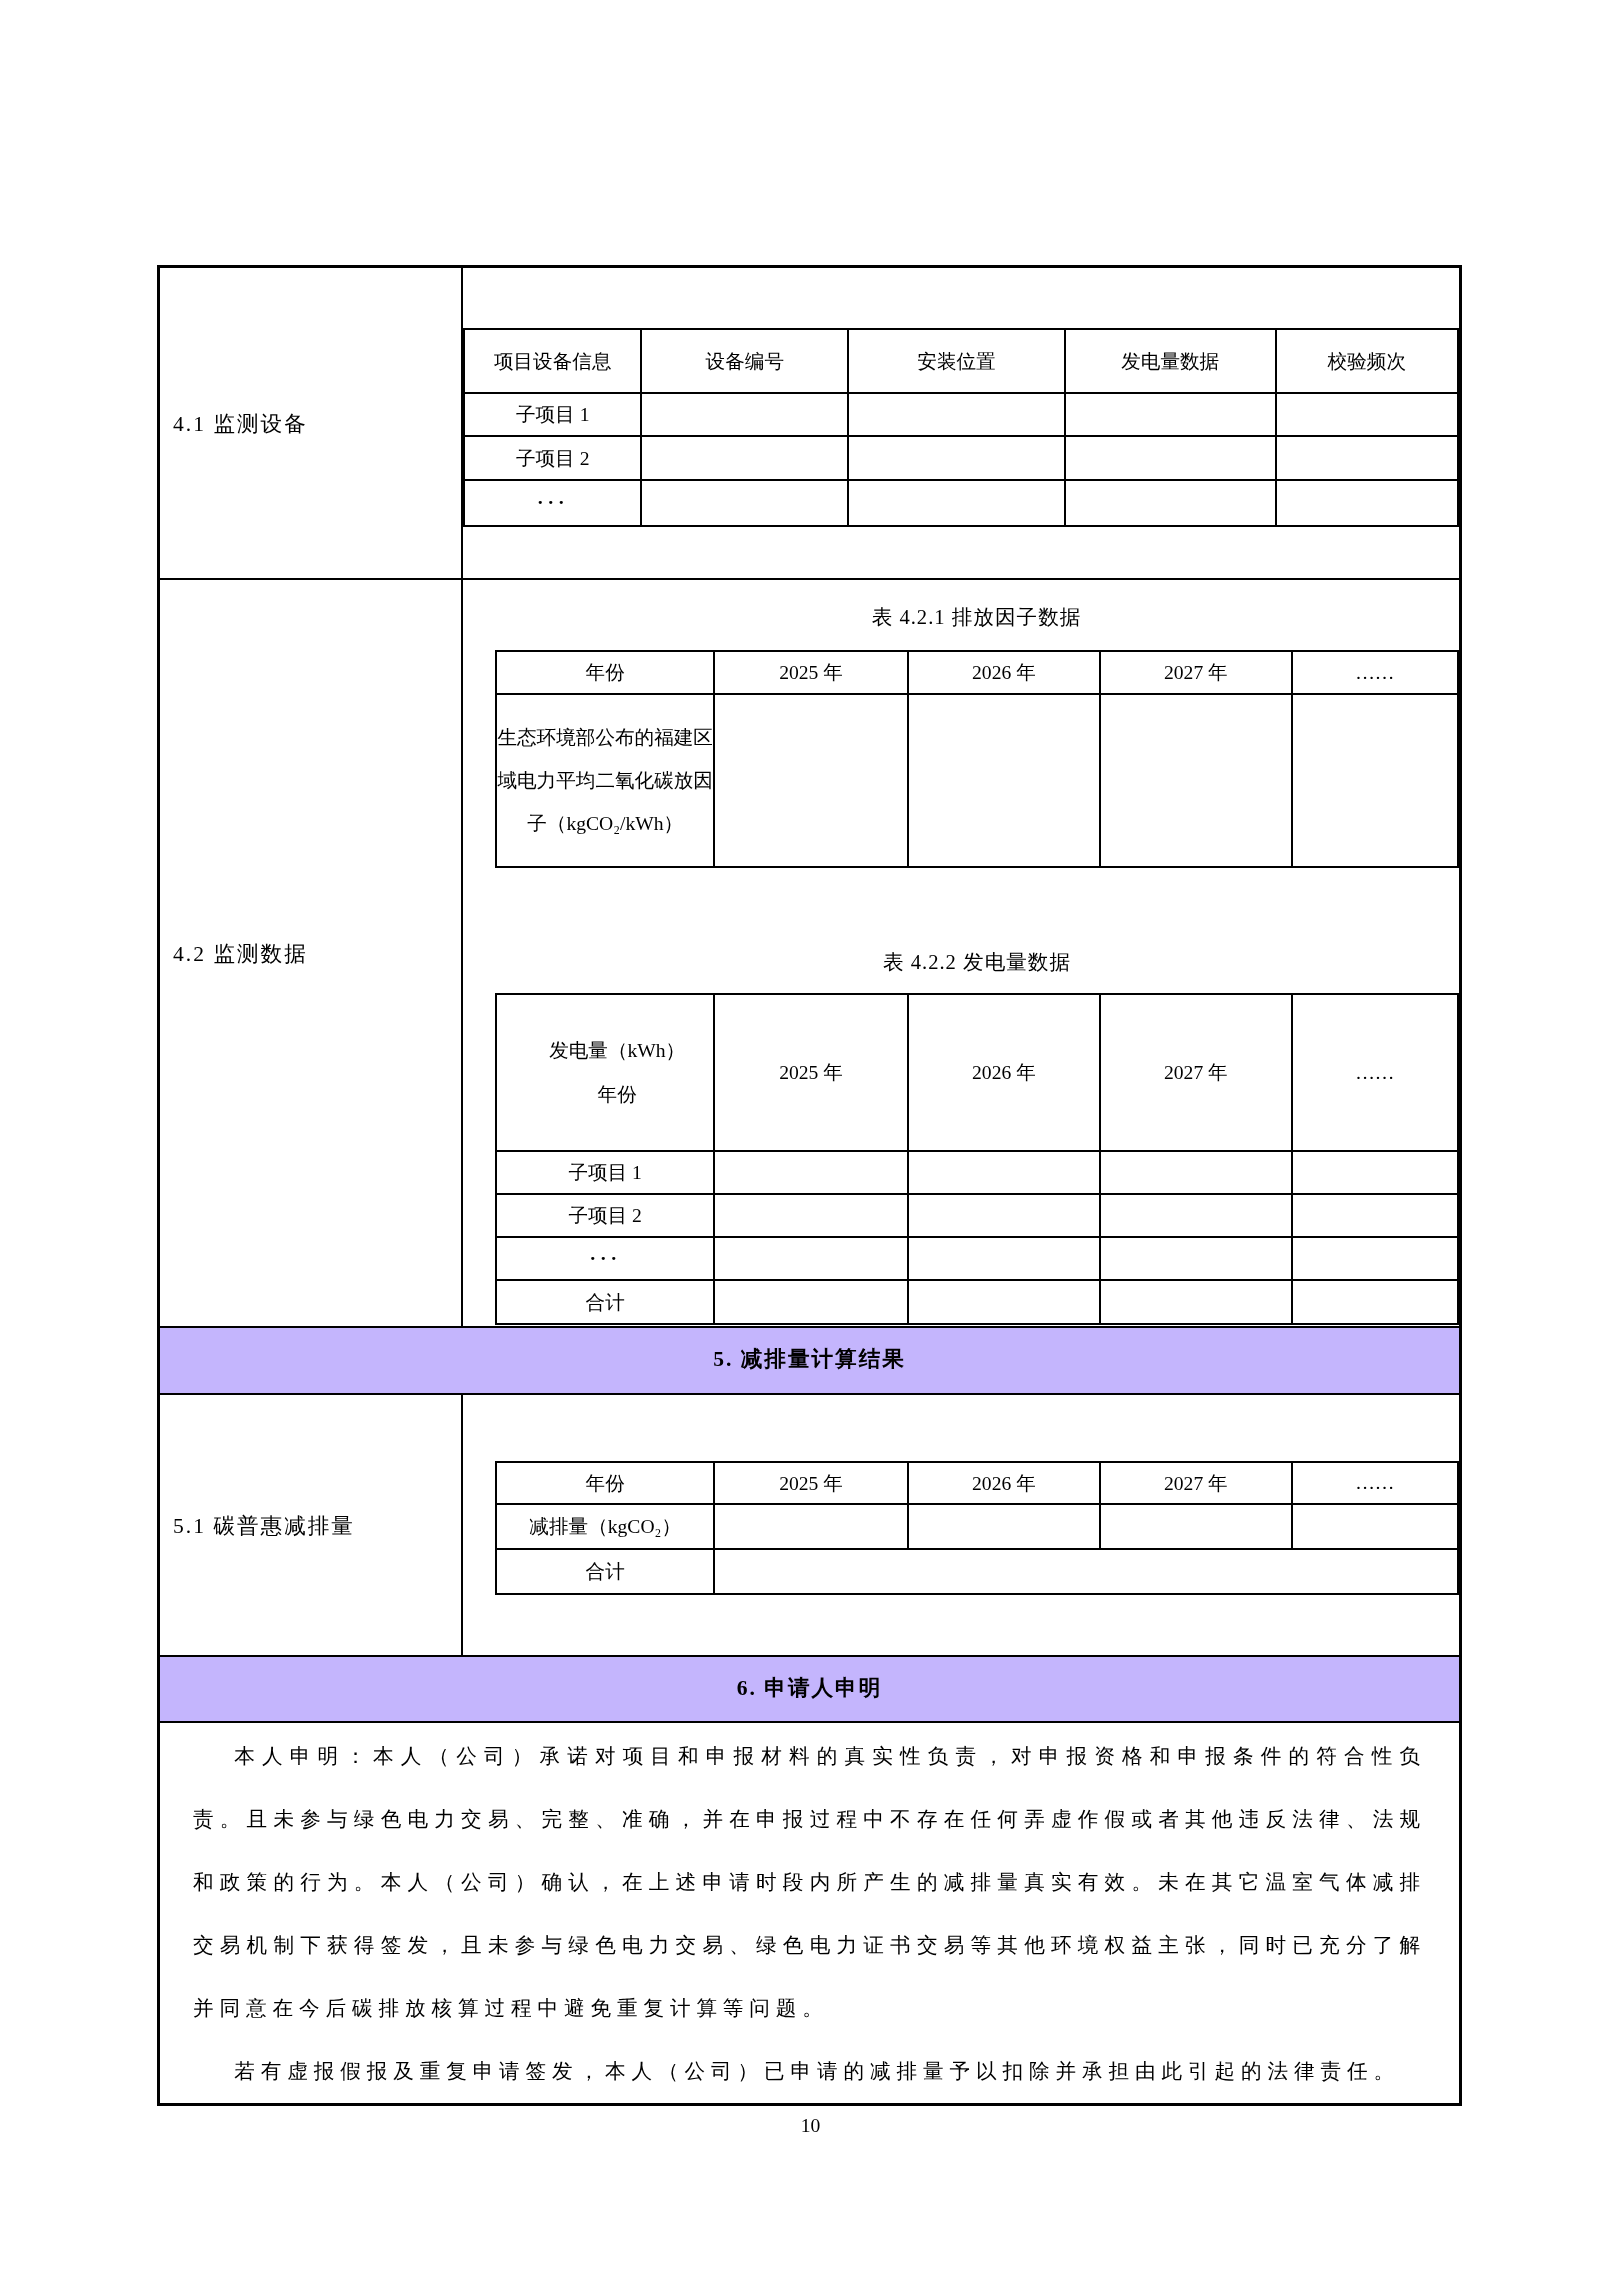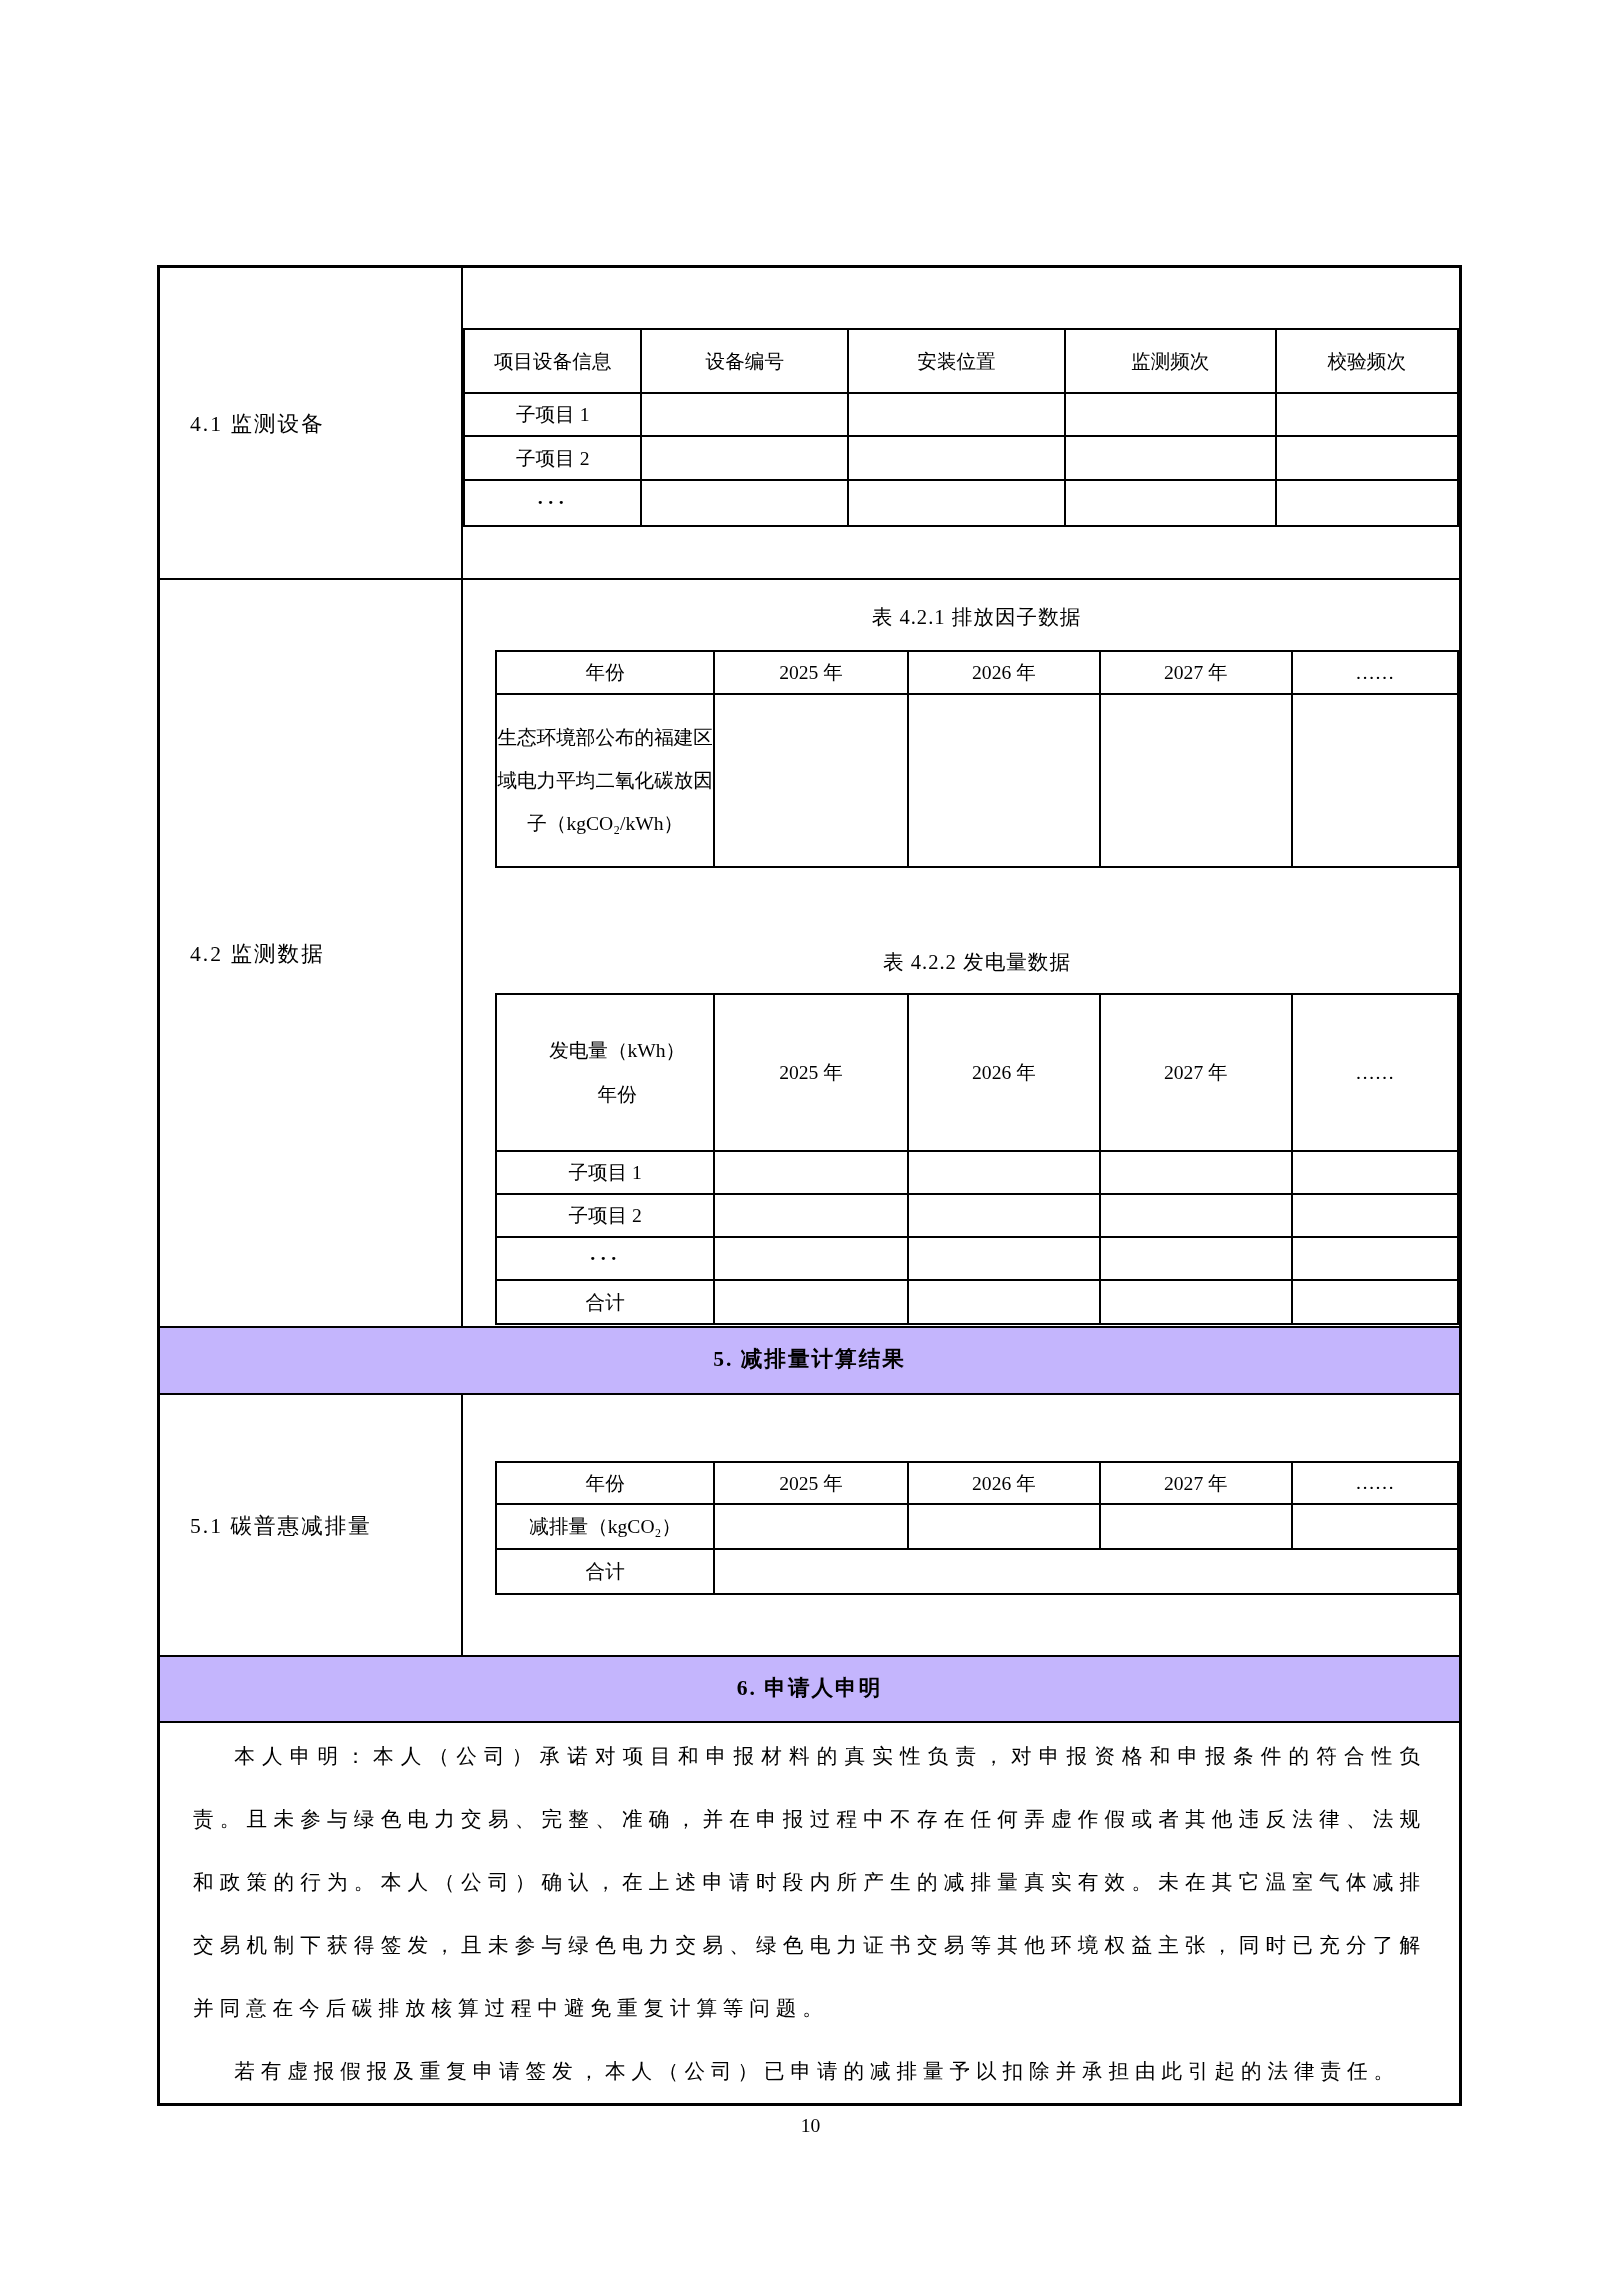--- a/index.html
+++ b/index.html
@@ -8,21 +8,21 @@
     font-family:"Liberation Serif","DejaVu Serif",serif;color:#000;
   }
   .outer{
     position:absolute;left:157px;top:265px;width:1305px;height:1841px;
     border:3.9px solid #000;box-sizing:border-box;
   }
   .row{position:relative;box-sizing:border-box;border-bottom:2.9px solid #000;display:flex;}
   .row.last{border-bottom:none;}
   .label-col{
     width:303px;box-sizing:border-box;border-right:2.9px solid #000;
-    display:flex;align-items:center;padding-left:30px;
+    display:flex;align-items:center;padding-left:13px;
     font-size:21.6px;letter-spacing:2px;flex-shrink:0;
   }
   .content-col{position:relative;flex:1;}
   .band{
     box-sizing:border-box;border-bottom:2.9px solid #000;background:#c4b5fd;
     text-align:center;font-weight:bold;font-size:21.6px;letter-spacing:2px;
   }
   table.grid{border-collapse:collapse;table-layout:fixed;width:100%;height:100%;}
   table.grid td{
     border:2px solid #000;text-align:center;vertical-align:middle;
@@ -55,21 +55,21 @@
               <col style="width:20.8%">
               <col style="width:21.8%">
               <col style="width:21.2%">
               <col style="width:18.35%">
           </colgroup>
           <tbody>
               <tr style="height:64px;">
             <td>项目设备信息</td>
             <td>设备编号</td>
             <td>安装位置</td>
-            <td>监测频次</td>
+            <td>发电量数据</td>
             <td>校验频次</td>
           </tr>
           <tr style="height:43px;">
             <td>子项目 1</td>
             <td></td>
             <td></td>
             <td></td>
             <td></td>
           </tr>
           <tr style="height:44px;">

